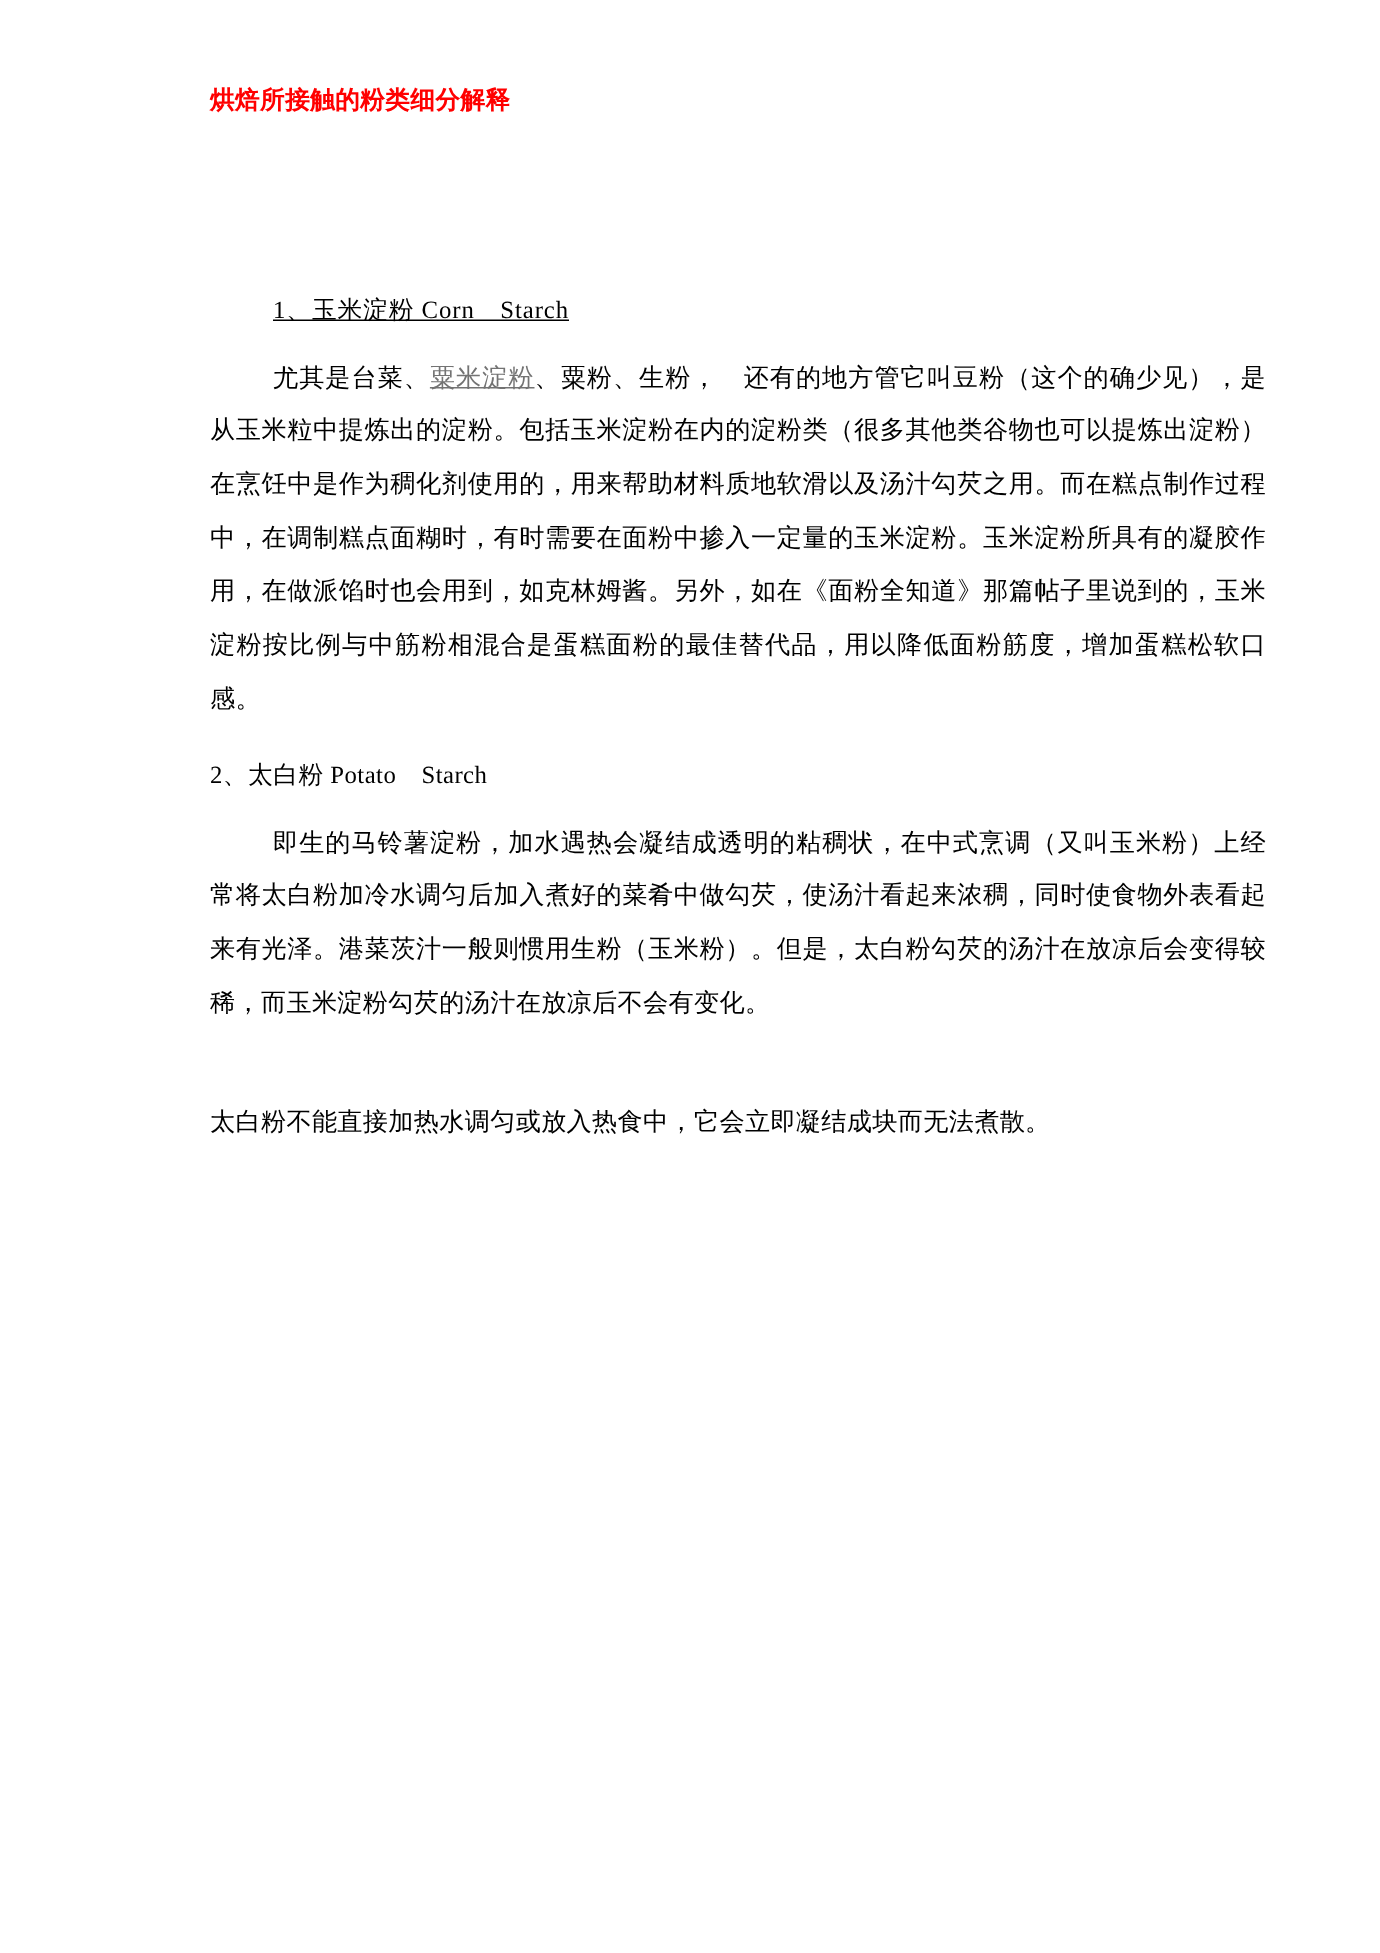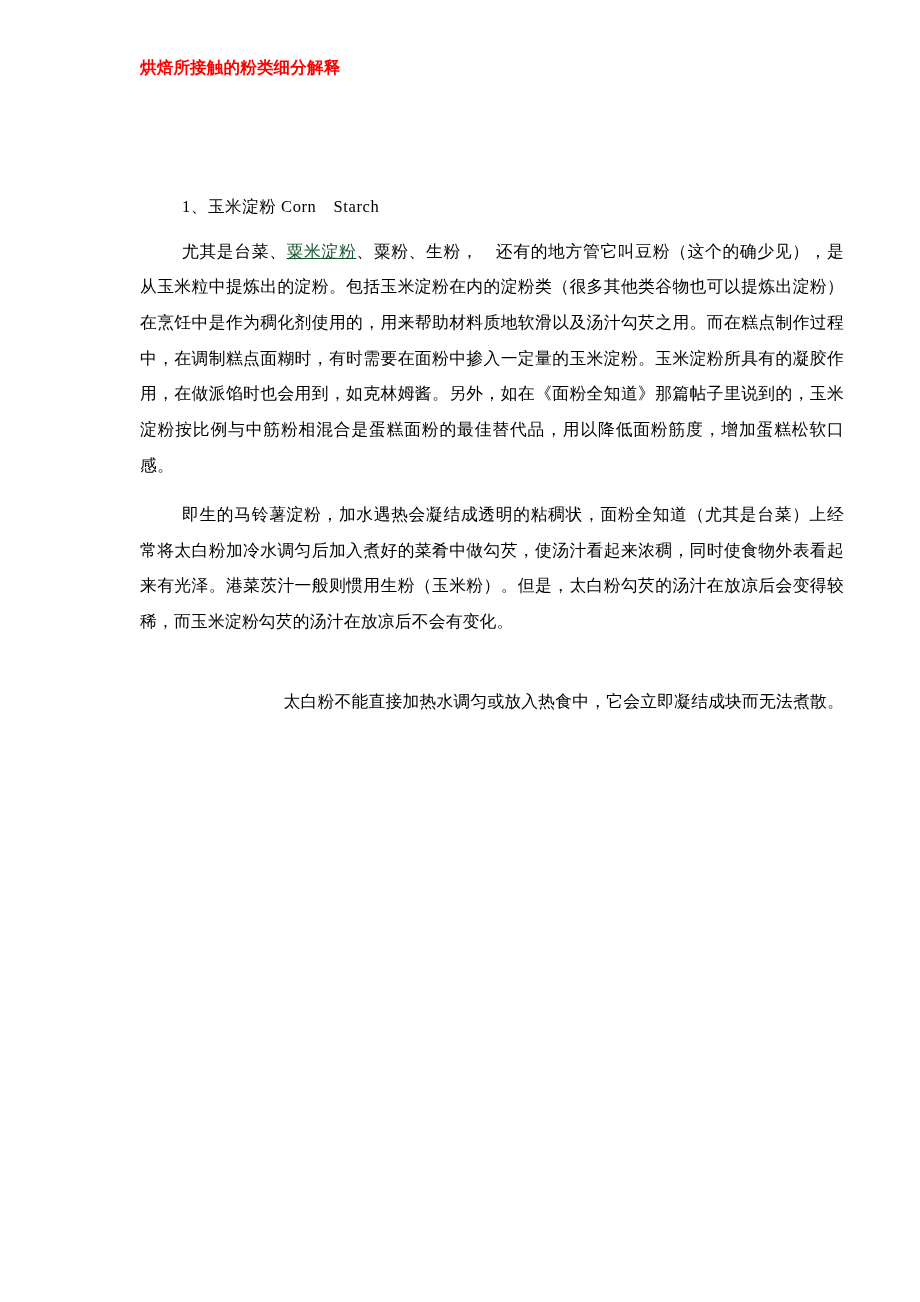--- a/index.html
+++ b/index.html
@@ -53,50 +53,51 @@
     letter-spacing: 0.2px;
   }
   .para.indent { text-indent: 42px; }
   .heading-2 {
     font-size: 16.5px;
     line-height: 1.5;
     margin: 22px 0 0 0;
     letter-spacing: 0.3px;
   }
   .link {
-    color: #14532d;
+    color: #737373;
     text-decoration: underline;
   }
   .latin {
     font-family: "Liberation Serif", serif;
     letter-spacing: 0.6px;
+    text-decoration: underline;
   }
   .gap-big { height: 44px; }
   .tail-para {
     font-size: 16.8px;
     line-height: 2.12;
     margin: 0;
     letter-spacing: 0.2px;
-    text-align: right;
   }
 </style>
 </head>
 <body>
 
 <div class="page">
 
   <h1 class="doc-title" style="color: rgb(255, 0, 0);">烘焙所接触的粉类细分解释</h1>
 
   <div class="spacer-1"></div>
 
 
   <div class="sub-heading latin">1、玉米淀粉 Corn　Starch</div>
 
   <p class="para indent"><span>尤其是台菜、</span><a class="link" href="#">粟米淀粉</a><span>、粟粉、生粉，　还有的地方管它叫豆粉（这个的确少见），是从玉米粒中提炼出的淀粉。包括玉米淀粉在内的淀粉类（很多其他类谷物也可以提炼出淀粉）在烹饪中是作为稠化剂使用的，用来帮助材料质地软滑以及汤汁勾芡之用。而在糕点制作过程中，在调制糕点面糊时，有时需要在面粉中掺入一定量的玉米淀粉。玉米淀粉所具有的凝胶作用，在做派馅时也会用到，如克林姆酱。另外，如在《面粉全知道》那篇帖子里说到的，玉米淀粉按比例与中筋粉相混合是蛋糕面粉的最佳替代品，用以降低面粉筋度，增加蛋糕松软口感。</span></p>
 
+  <div class="heading-2">2、太白粉 Potato　Starch</div>
 
-  <p class="para indent">即生的马铃薯淀粉，加水遇热会凝结成透明的粘稠状，面粉全知道（尤其是台菜）上经常将太白粉加冷水调匀后加入煮好的菜肴中做勾芡，使汤汁看起来浓稠，同时使食物外表看起来有光泽。港菜茨汁一般则惯用生粉（玉米粉）。但是，太白粉勾芡的汤汁在放凉后会变得较稀，而玉米淀粉勾芡的汤汁在放凉后不会有变化。</p>
+  <p class="para indent">即生的马铃薯淀粉，加水遇热会凝结成透明的粘稠状，在中式烹调（又叫玉米粉）上经常将太白粉加冷水调匀后加入煮好的菜肴中做勾芡，使汤汁看起来浓稠，同时使食物外表看起来有光泽。港菜茨汁一般则惯用生粉（玉米粉）。但是，太白粉勾芡的汤汁在放凉后会变得较稀，而玉米淀粉勾芡的汤汁在放凉后不会有变化。</p>
 
   <div class="gap-big"></div>
 
   <p class="tail-para">太白粉不能直接加热水调匀或放入热食中，它会立即凝结成块而无法煮散。</p>
 
 </div>
 
 </body></html>

